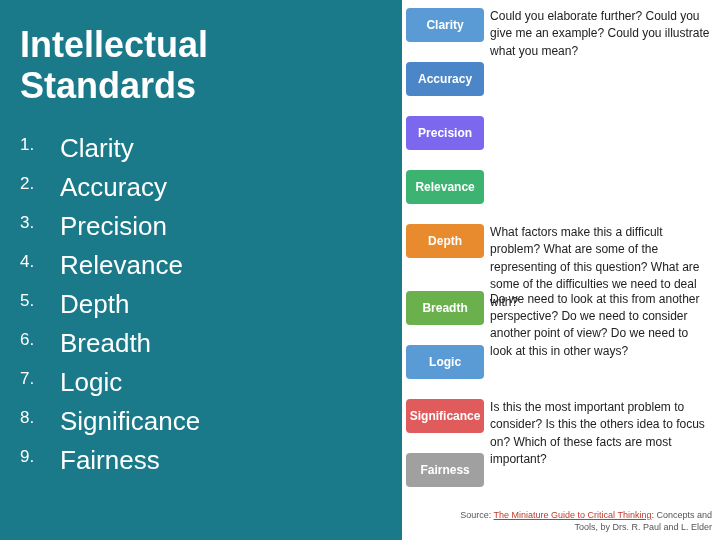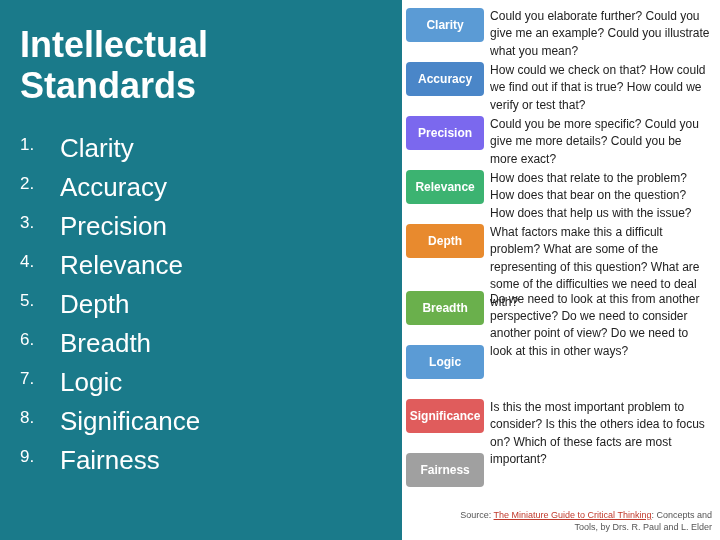--- a/index.html
+++ b/index.html
@@ -165,35 +165,26 @@
 
 <div class="right-panel" id="right-panel">
     <div class="standard-row">
       <div class="badge badge-clarity">Clarity</div>
       <div class="questions">Could you elaborate further?
 Could you give me an example?
 Could you illustrate what you mean?</div>
     </div>
     <div class="standard-row">
       <div class="badge badge-accuracy">Accuracy</div>
-      <div class="questions">How could we check on that?
-How could we find out if that is true?
-How could we verify or test that?</div>
     </div>
     <div class="standard-row">
       <div class="badge badge-precision">Precision</div>
-      <div class="questions">Could you be more specific?
-Could you give me more details?
-Could you be more exact?</div>
     </div>
     <div class="standard-row">
       <div class="badge badge-relevance">Relevance</div>
-      <div class="questions">How does that relate to the problem?
-How does that bear on the question?
-How does that help us with the issue?</div>
     </div>
     <div class="standard-row">
       <div class="badge badge-depth">Depth</div>
       <div class="questions">What factors make this a difficult problem?
 What are some of the representing of this question?
 What are some of the difficulties we need to deal with?</div>
     </div>
     <div class="standard-row">
       <div class="badge badge-breadth">Breadth</div>
       <div class="questions">Do we need to look at this from another perspective?

